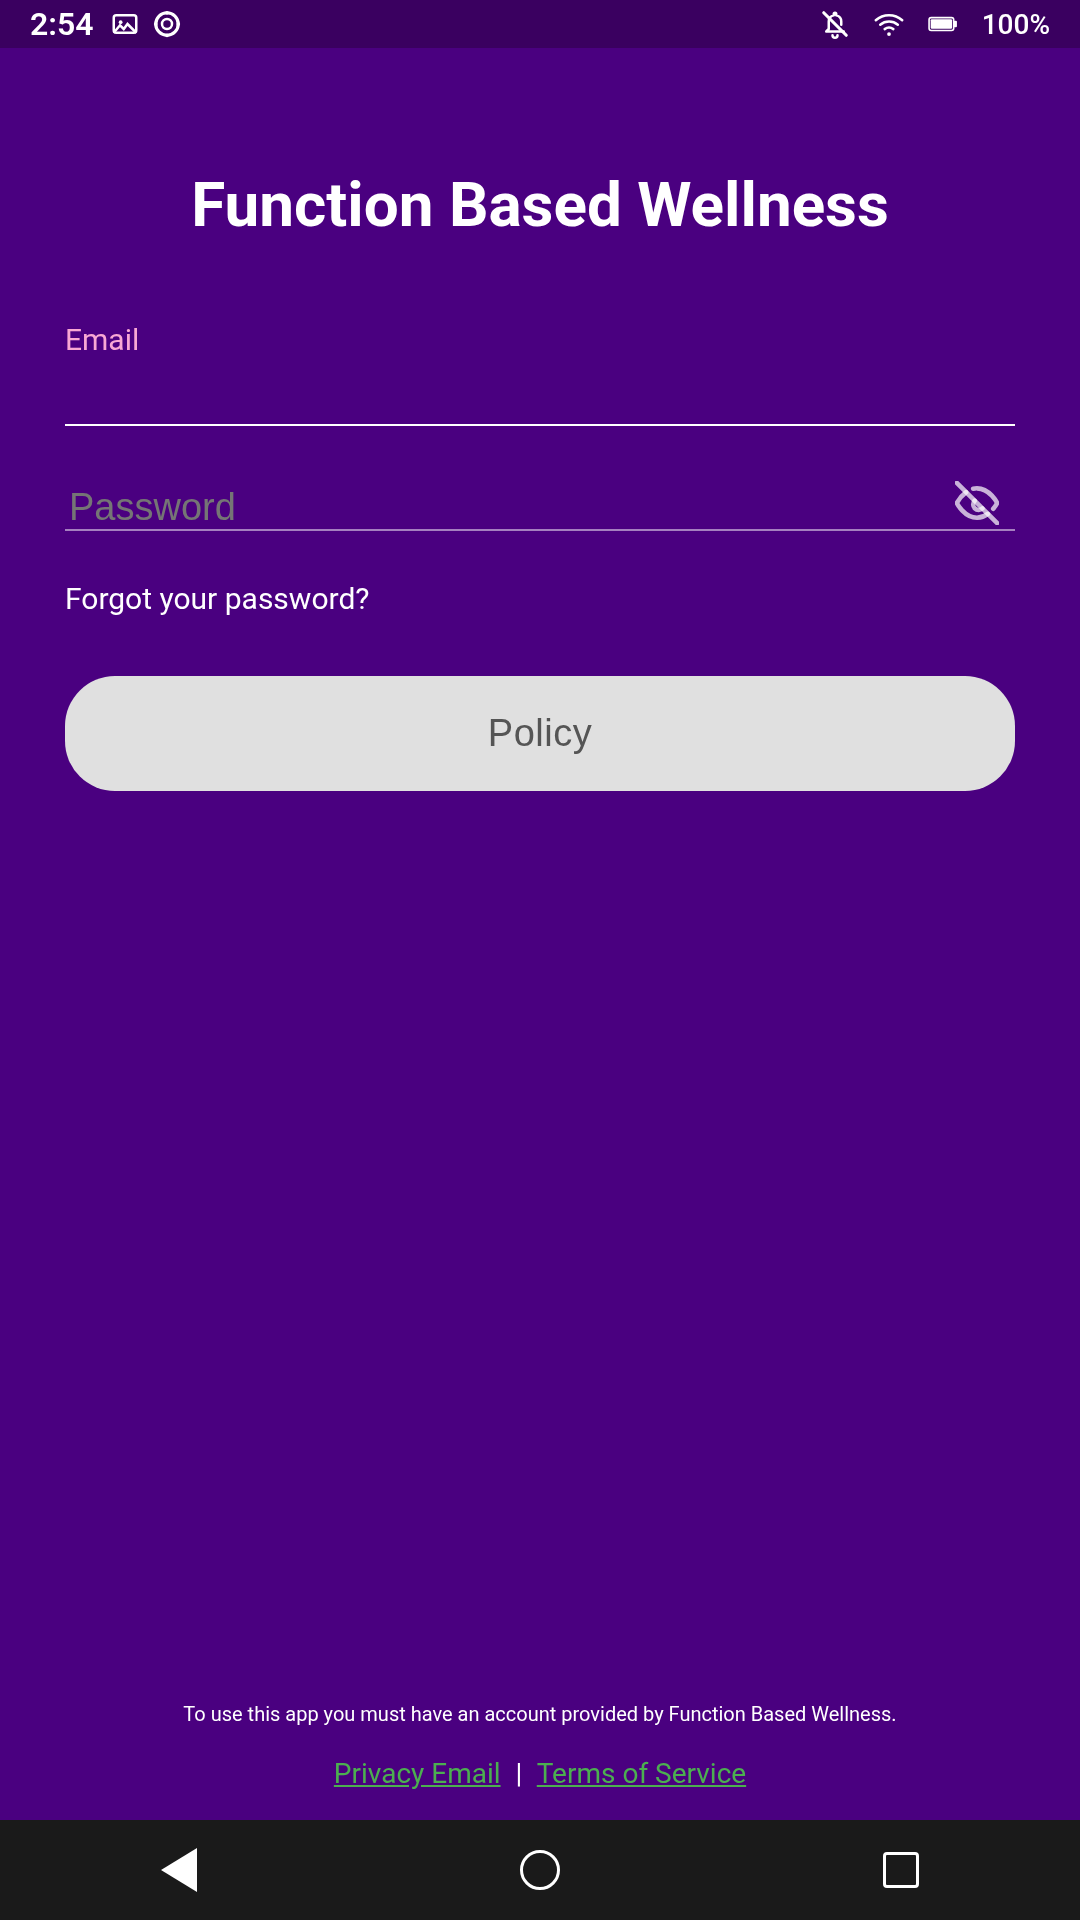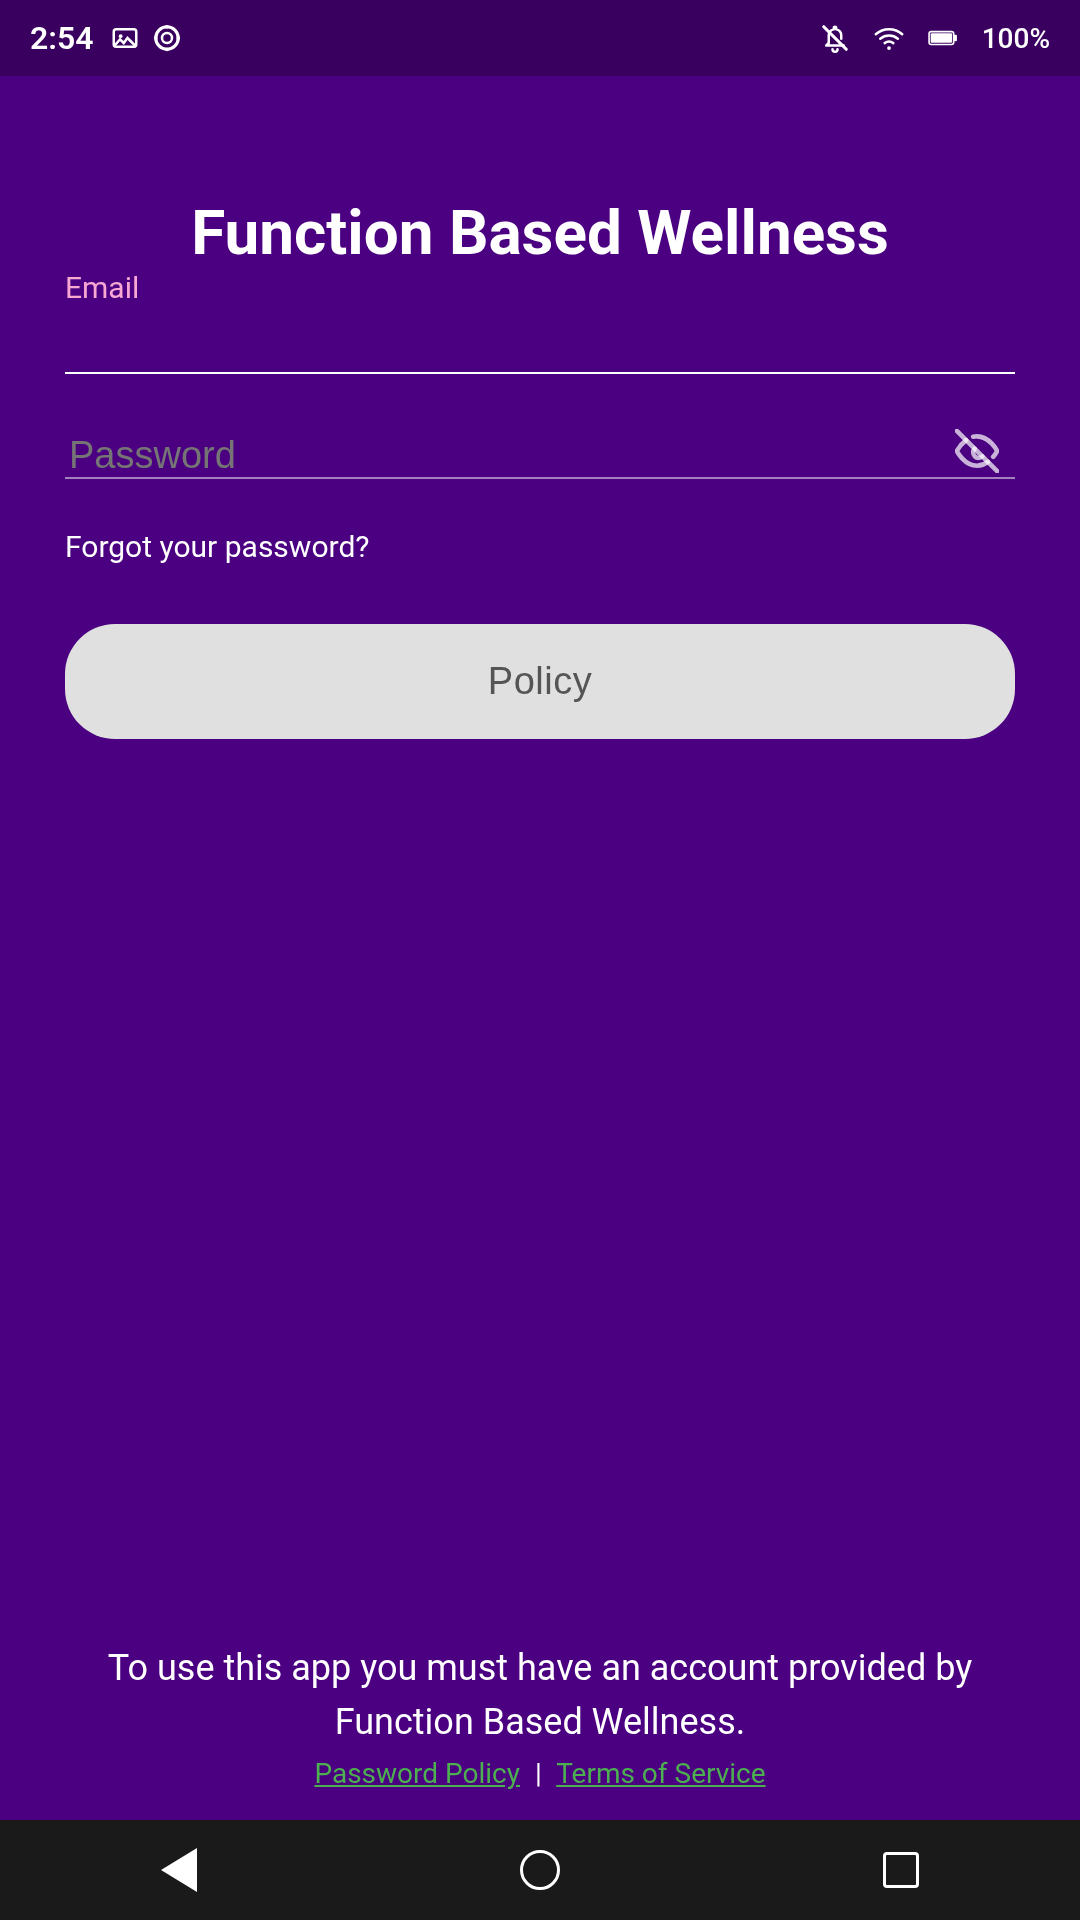--- a/index.html
+++ b/index.html
@@ -15,21 +15,21 @@
       background-color: #4a0080;
       font-family: 'Roboto', Arial, sans-serif;
       display: flex;
       flex-direction: column;
       overflow: hidden;
     }
 
     
     .status-bar {
       width: 100%;
-      height: 76px;
+      height: 48px;
       background-color: #3a0060;
       display: flex;
       align-items: center;
       justify-content: space-between;
       padding: 0 30px;
       flex-shrink: 0;
     }
 
     .status-bar-left {
       display: flex;
@@ -68,20 +68,21 @@
       flex-direction: column;
       align-items: center;
       padding: 120px 60px 0 60px;
     }
 
     .app-title {
       color: white;
       font-size: 62px;
       font-weight: 700;
       text-align: right;
+      margin-bottom: 80px;
       line-height: 1.2;
     }
 
     .form-container {
       width: 100%;
       max-width: 950px;
     }
 
     .email-label {
       color: #f9a8d4;
@@ -174,23 +175,23 @@
 
     
     .footer {
       padding: 40px 60px 30px 60px;
       text-align: center;
       flex-shrink: 0;
     }
 
     .footer-text {
       color: white;
-      font-size: 36px;
+      font-size: 20px;
       line-height: 1.5;
-      margin-bottom: 8px;
+      margin-bottom: 28px;
     }
 
     .footer-links {
       font-size: 28px;
     }
 
     .footer-link {
       color: #4caf50;
       text-decoration: underline;
       cursor: pointer;
@@ -330,21 +331,21 @@
     <a class="forgot-password" href="#">Forgot your password?</a>
 
     
     <button class="login-button">Policy</button>
   </div>
 </div>
 
 <div class="footer">
   <p class="footer-text">To use this app you must have an account provided by Function Based Wellness.</p>
   <div class="footer-links">
-    <a class="footer-link" href="#">Password Policy</a>
+    <a class="footer-link" href="#">Privacy Email</a>
     <span class="footer-separator">|</span>
     <a class="footer-link" href="#">Terms of Service</a>
   </div>
 </div>
 
 <div class="nav-bar">
   <button class="nav-btn">
     <div class="triangle-left"></div>
   </button>
   <button class="nav-btn">

